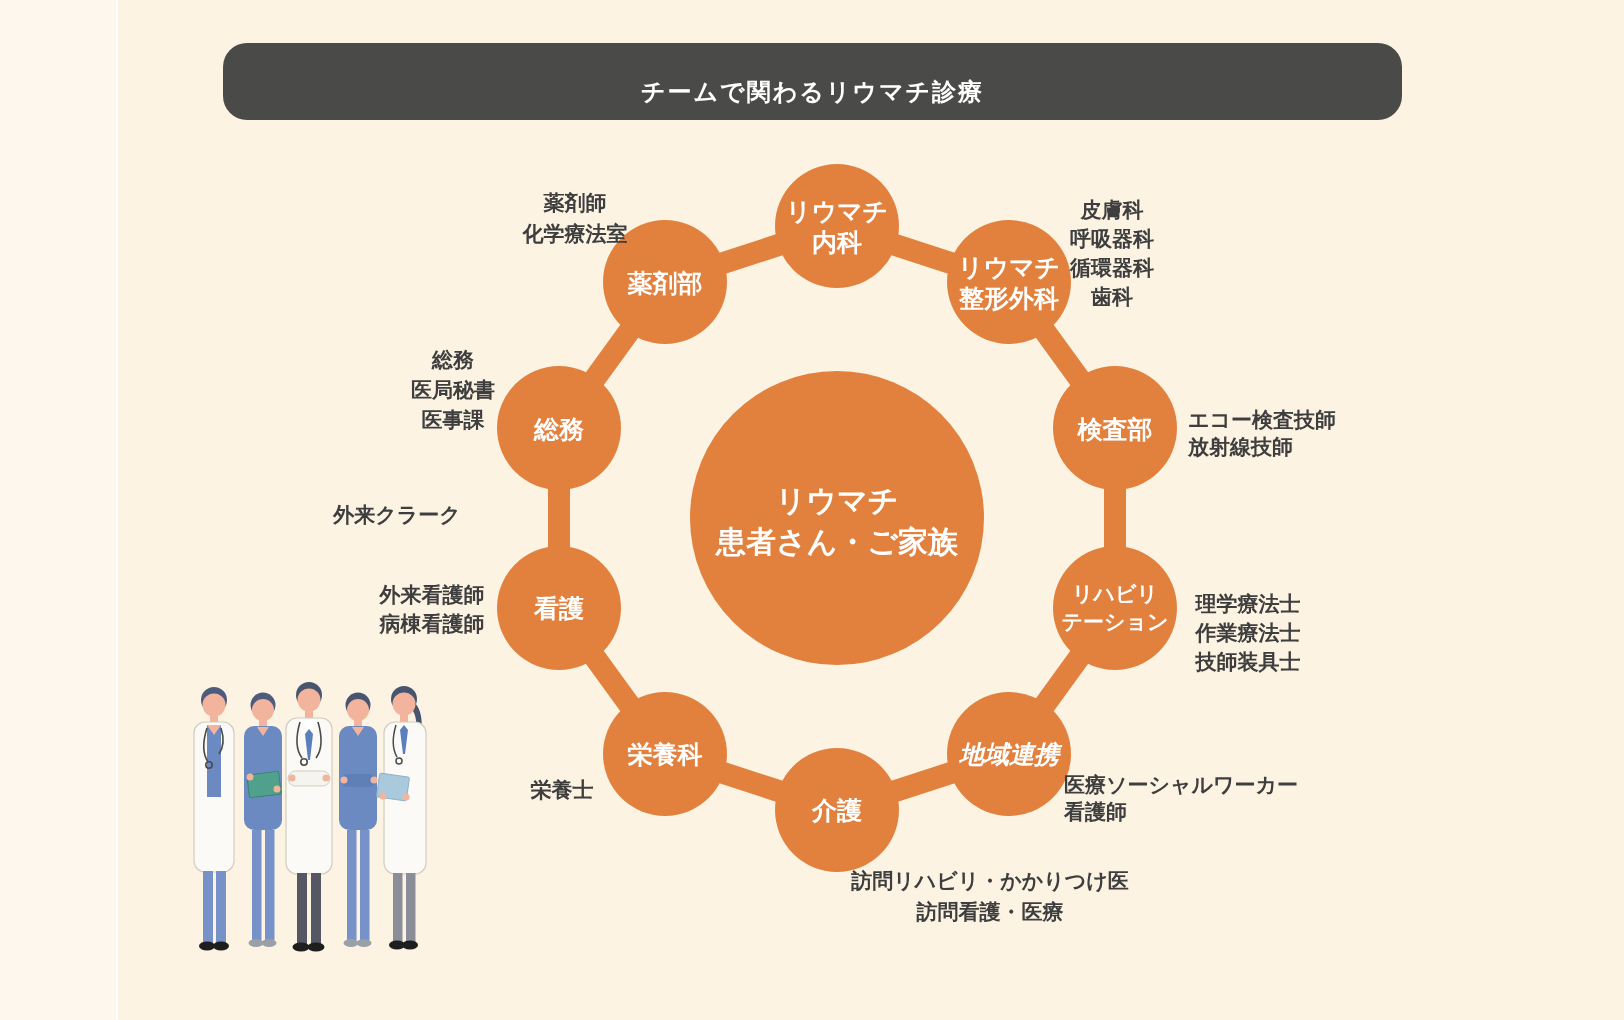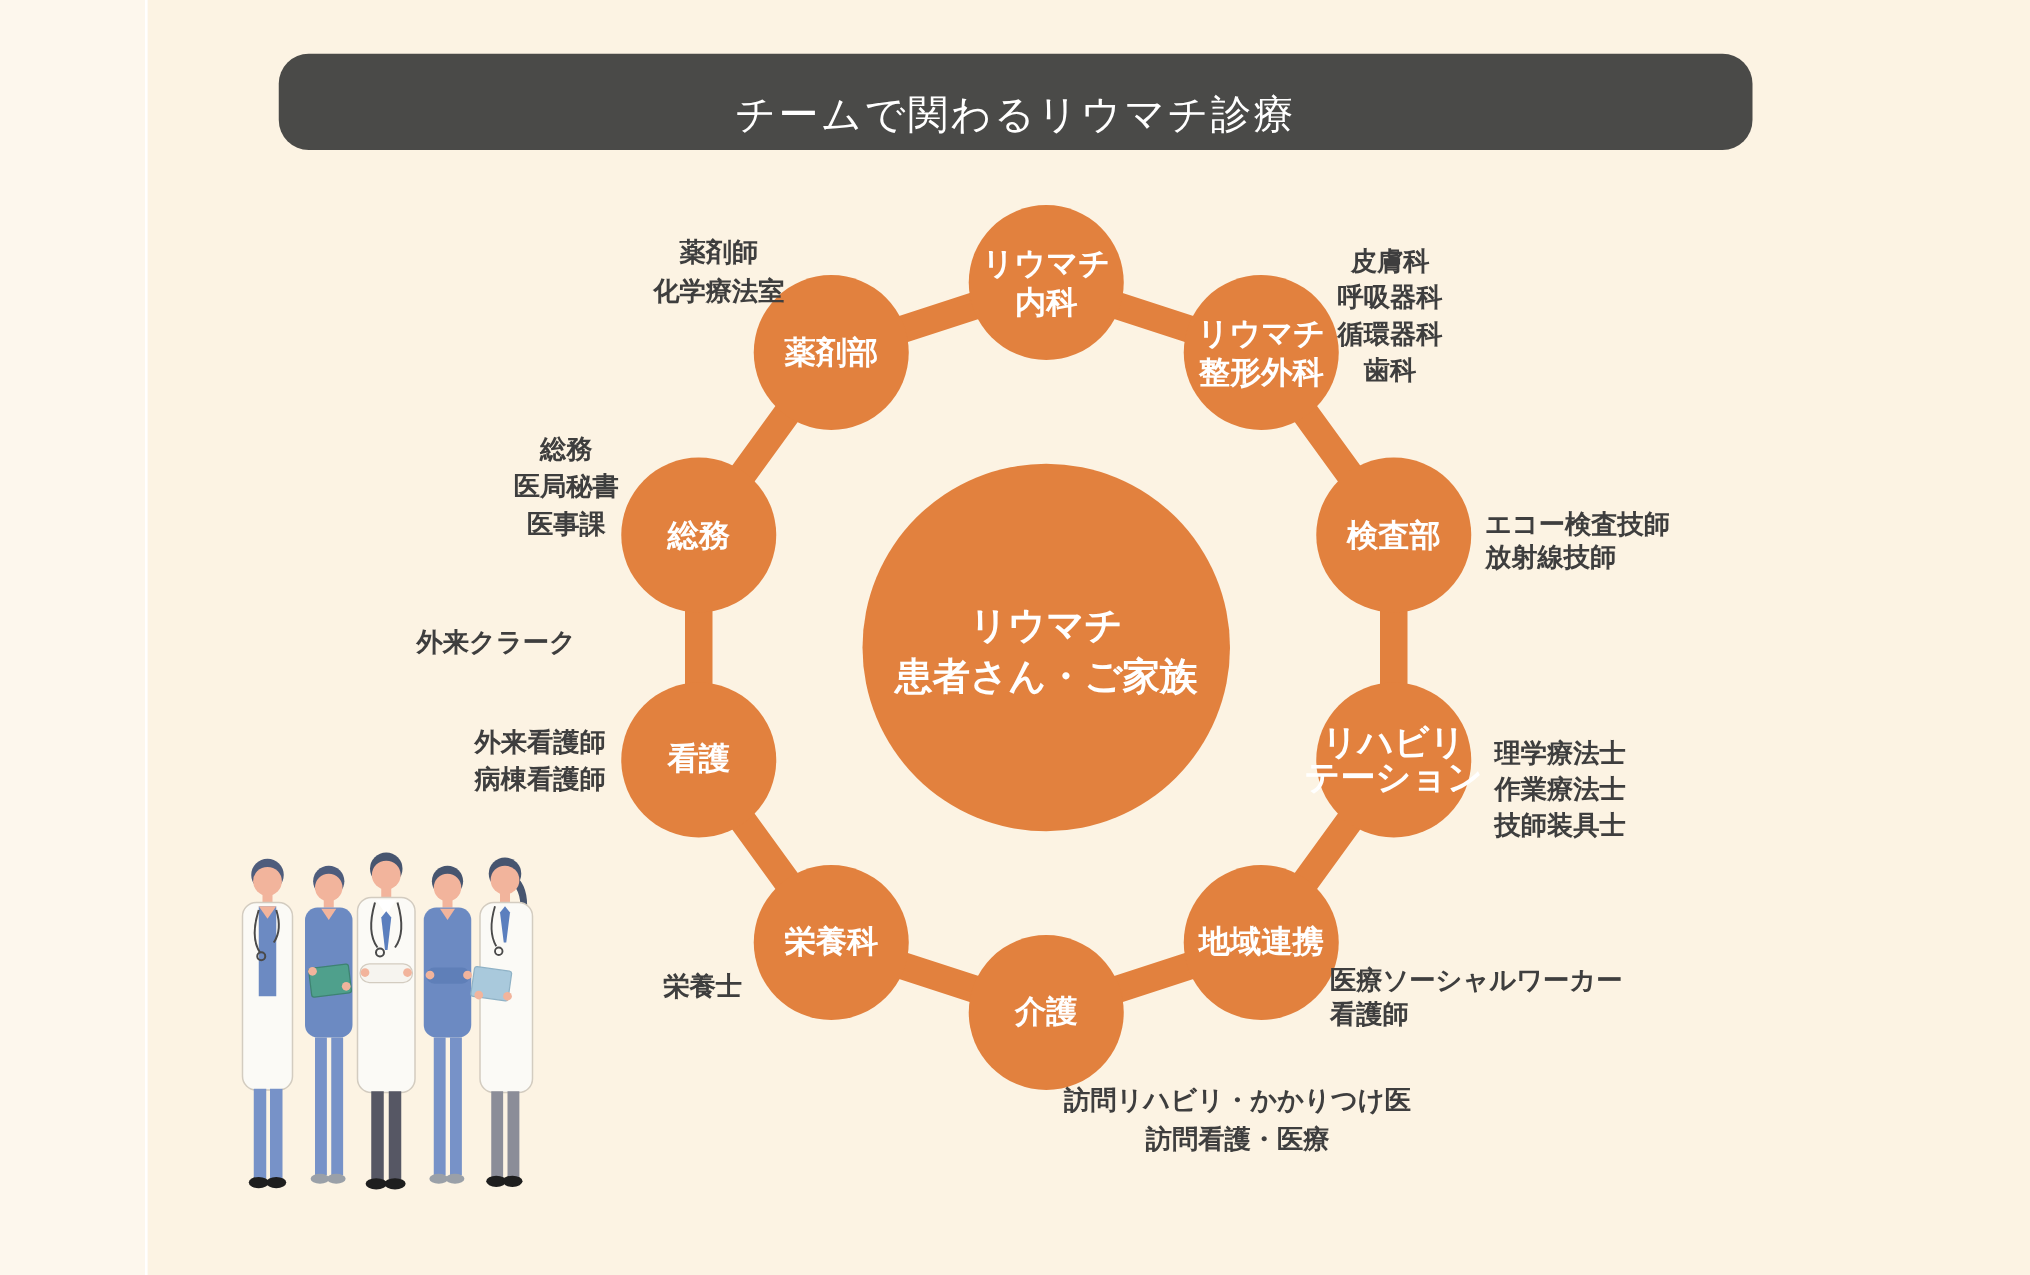--- a/index.html
+++ b/index.html
@@ -12,29 +12,29 @@
   .edge-strip{
     position:absolute;top:0;bottom:0;left:0;width:116px;
     background:#FDF7ED;border-right:2px solid #FFFFFF;
   }
   .banner{
     position:absolute;left:223px;top:43px;width:1179px;height:77px;
     background:#4A4A48;border-radius:24px;
     display:flex;align-items:center;justify-content:center;
   }
   .banner .title{
-    color:#FFFFFF;font-size:32px;font-weight:normal;letter-spacing:2px;white-space:nowrap;margin-top:20px;
+    color:#FFFFFF;font-size:24px;font-weight:bold;letter-spacing:2px;white-space:nowrap;margin-top:20px;
   }
   svg.diagram{position:absolute;left:0;top:0;}
   .node-label, .center-label, .side-label{position:absolute;white-space:nowrap;}
   .node-label{
     transform:translate(-50%,-50%);text-align:center;
     color:#FFFFFF;font-weight:bold;font-size:25px;line-height:31px;
   }
-  .node-label.small{font-size:28px;line-height:28px;}
+  .node-label.small{font-size:21px;line-height:28px;}
   .node-label span{display:block;}
   .center-label{
     left:837px;top:521px;transform:translate(-50%,-50%);text-align:center;
     color:#FFFFFF;font-weight:bold;font-size:30px;line-height:41px;
   }
   .center-label span{display:block;}
   .side-label{font-weight:700;font-size:21px;color:#3E3E3E;}
   .side-label span{display:block;}
   .side-label.centered{transform:translate(-50%,-50%);text-align:center;}
   .side-label.lefted{transform:translateY(-50%);text-align:left;}
@@ -72,21 +72,21 @@
   <span>リウマチ</span>
   <span>整形外科</span>
 </div>
 <div class="node-label" style="left:1115px;top:429px;">
   <span>検査部</span>
 </div>
 <div class="node-label small" style="left:1115px;top:608px;">
   <span>リハビリ</span>
   <span>テーション</span>
 </div>
-<div class="node-label" style="left:1009px;top:754px;">
+<div class="node-label" style="left:1009px;top:754px;font-style:italic;">
   <span>地域連携</span>
 </div>
 <div class="node-label" style="left:837px;top:810px;">
   <span>介護</span>
 </div>
 <div class="node-label" style="left:665px;top:754px;">
   <span>栄養科</span>
 </div>
 <div class="node-label" style="left:559px;top:608px;">
   <span>看護</span>

